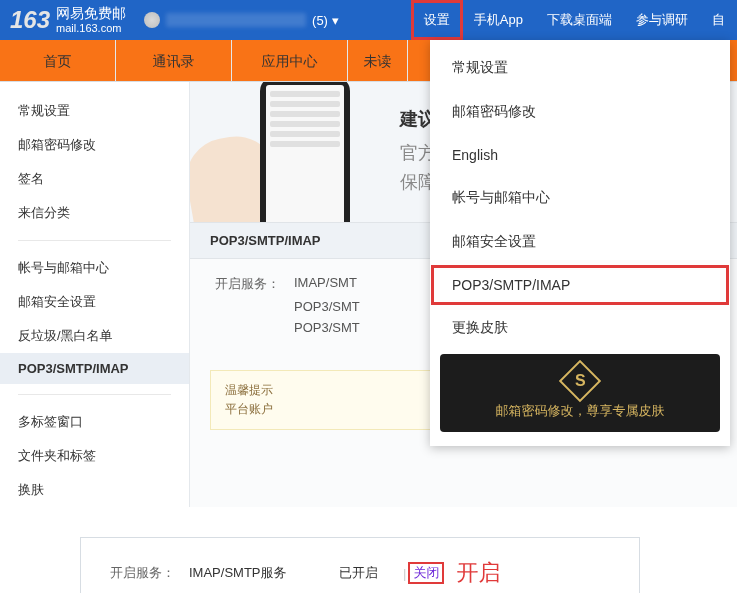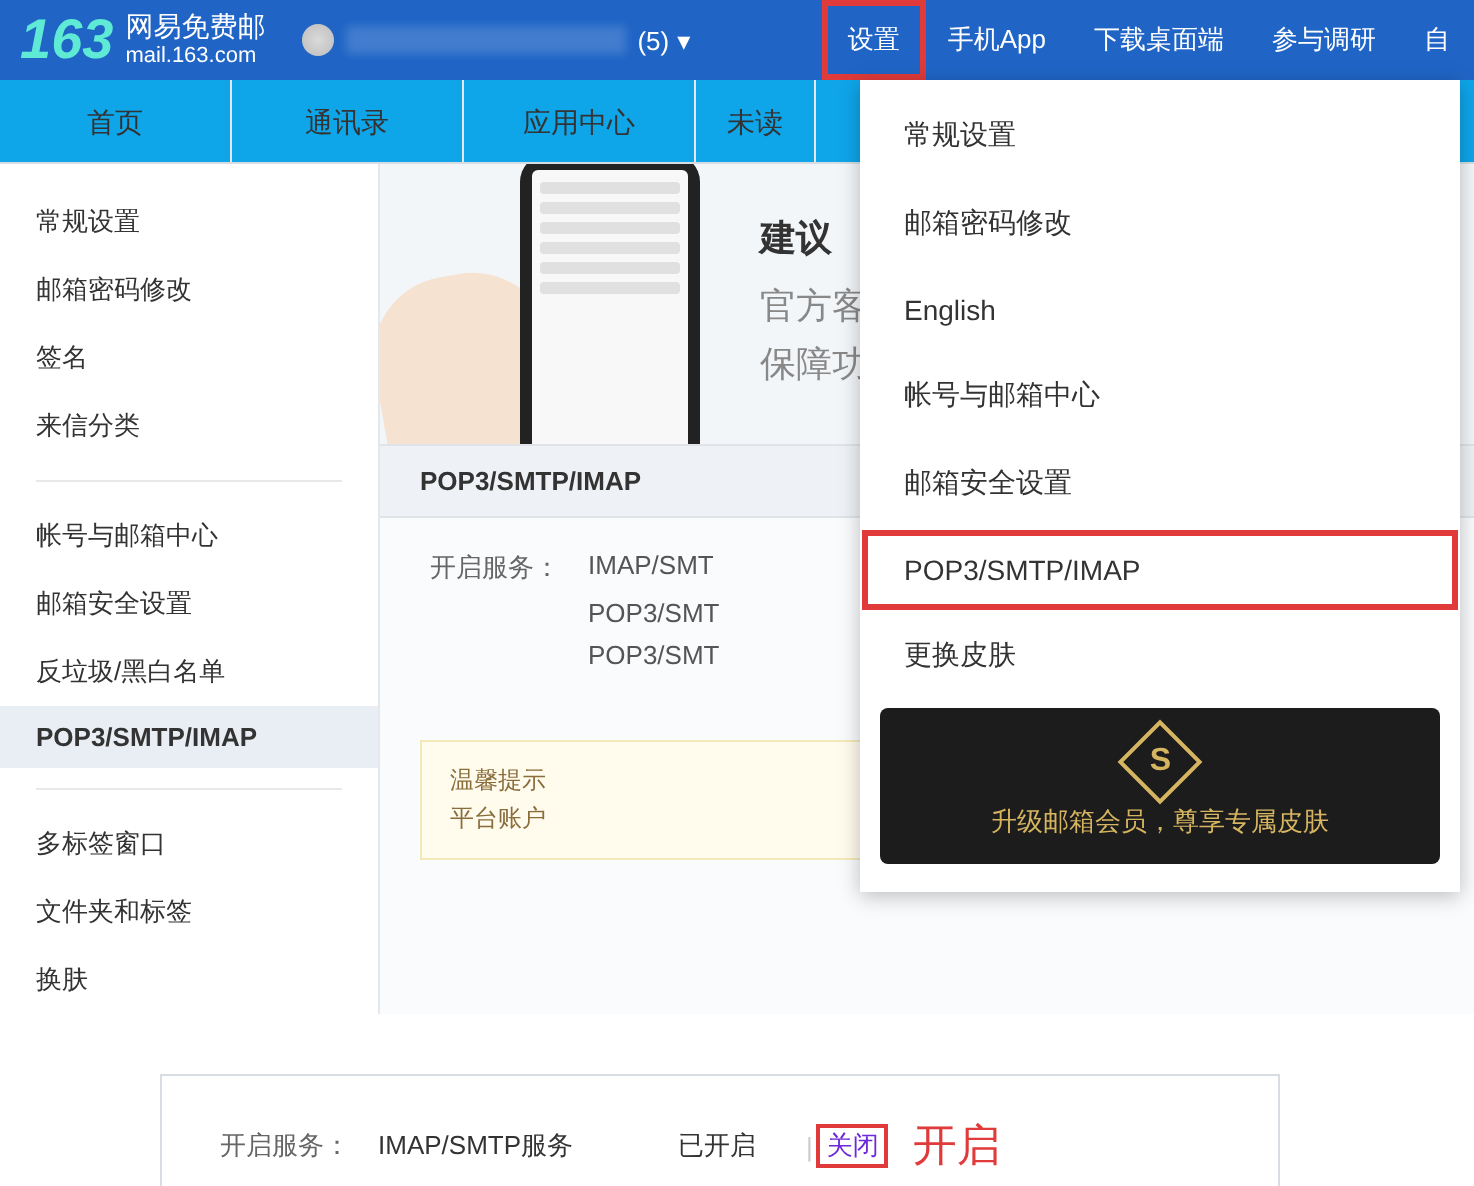--- a/index.html
+++ b/index.html
@@ -1,45 +1,45 @@
 <!DOCTYPE html>
 <html><head>
   <meta charset="utf-8">
   <style>
     * { margin: 0; padding: 0; box-sizing: border-box; }
     body { font-family: "Microsoft YaHei", Arial, sans-serif; font-size: 13px; color: #333; background: #fff; width: 737px; }
     
     .topbar { background: #2065c6; height: 40px; display: flex; align-items: center; color: #fff; padding: 0 10px; }
     .logo-block { display: flex; align-items: center; }
-    .logo-163 { font-size: 28px; font-weight: bold; font-style: italic; color: #5eead4; margin-right: 6px; }
+    .logo-163 { font-size: 24px; font-weight: bold; font-style: italic; color: #e5e5e5; margin-right: 6px; }
     .logo-sub { font-size: 11px; line-height: 1.1; }
     .logo-sub .cn { font-size: 14px; }
     .user-blur { width: 140px; height: 14px; background: rgba(255,255,255,0.15); border-radius: 2px; filter: blur(2px); margin: 0 6px; }
     .dropdown-caret { margin-left: 4px; }
     .topnav { display: flex; margin-left: auto; gap: 0; }
     .topnav-item { padding: 10px 12px; color: #fff; cursor: pointer; position: relative; }
     .topnav-item.highlight { outline: 3px solid #e03a3a; outline-offset: -2px; text-align: center; }
     
-    .maintabs { display: flex; background: #0ea5e9; border-bottom: 1px solid #d7dde3; height: 42px; }
+    .maintabs { display: flex; background: #f97316; border-bottom: 1px solid #d7dde3; height: 42px; }
     .maintab { flex: 0 0 116px; text-align: center; line-height: 42px; border-right: 1px solid #e4e8ec; cursor: pointer; font-size: 14px; }
     
     .body-wrap { display: flex; min-height: 400px; }
     .sidebar { width: 190px; border-right: 1px solid #e4e8ec; padding-top: 12px; }
     .sidebar-item { padding: 8px 18px; cursor: pointer; font-size: 13px; }
     .sidebar-item.active { background: #e9eef4; font-weight: bold; }
     .sidebar-sep { border-top: 1px solid #e8e8e8; margin: 10px 18px; }
     
     .content { flex: 1; background: #fafbfc; position: relative; }
     .banner { background: #f3f6f9; height: 140px; display: flex; align-items: center; padding-left: 20px; overflow: hidden; }
     .phone-img { width: 170px; height: 150px; position: relative; }
     .hand { position: absolute; bottom: -30px; left: -20px; width: 90px; height: 120px; background: #f5e2d0; border-radius: 40px 40px 10px 10px; transform: rotate(-10deg); }
     .phone { position: absolute; top: 0; left: 50px; width: 90px; height: 160px; background: #222; border-radius: 14px; padding: 8px 6px; }
     .phone-screen { width: 100%; height: 100%; background: #f8f8f8; border-radius: 3px; display:flex; flex-direction:column; gap:4px; padding:6px 4px; }
     .phone-line { height: 6px; background: #e0e0e0; border-radius: 2px; }
-    .banner-text { margin-left: 0; }
+    .banner-text { margin-left: 20px; }
     .banner-title { font-size: 18px; font-weight: bold; margin-bottom: 8px; }
     .banner-sub { font-size: 18px; color: #888; line-height: 1.6; }
     .banner-right-placeholder { margin-left:auto; padding-right:14px; color:#444; font-size:18px; font-weight:bold; }
     
     .section-header { background: #eef2f6; padding: 10px 20px; font-weight: bold; border-top: 1px solid #e0e4e8; border-bottom: 1px solid #e0e4e8; }
     .service-block { padding: 16px 20px; }
     .service-row { display: flex; margin-bottom: 6px; font-size: 13px; }
     .service-label { width: 70px; text-align: right; color: #666; margin-right: 14px; }
     .service-line { color: #555; }
     .more-link { color: #2065c6; cursor: pointer; }
@@ -171,21 +171,21 @@
     <div class="menu-item">邮箱密码修改</div>
     <div class="menu-item">English</div>
     <div class="menu-item">帐号与邮箱中心</div>
     <div class="menu-item">邮箱安全设置</div>
     <div class="menu-item highlight">POP3/SMTP/IMAP</div>
     <div class="menu-item">更换皮肤</div>
     <div class="menu-promo">
       <div class="promo-ring">
           <span class="promo-s">S</span>
         </div>
-      <div>升级邮箱会员，尊享专属皮肤</div>
+      <div>邮箱密码修改，尊享专属皮肤</div>
     </div>
   </div>
 </div>
 
 <div class="bottom-panel">
   <div class="bp-row">
     <div class="bp-label">开启服务：</div>
     <div class="bp-name">IMAP/SMTP服务</div>
     <div class="bp-status">已开启</div>
     <span class="sep-pipe">|</span>

